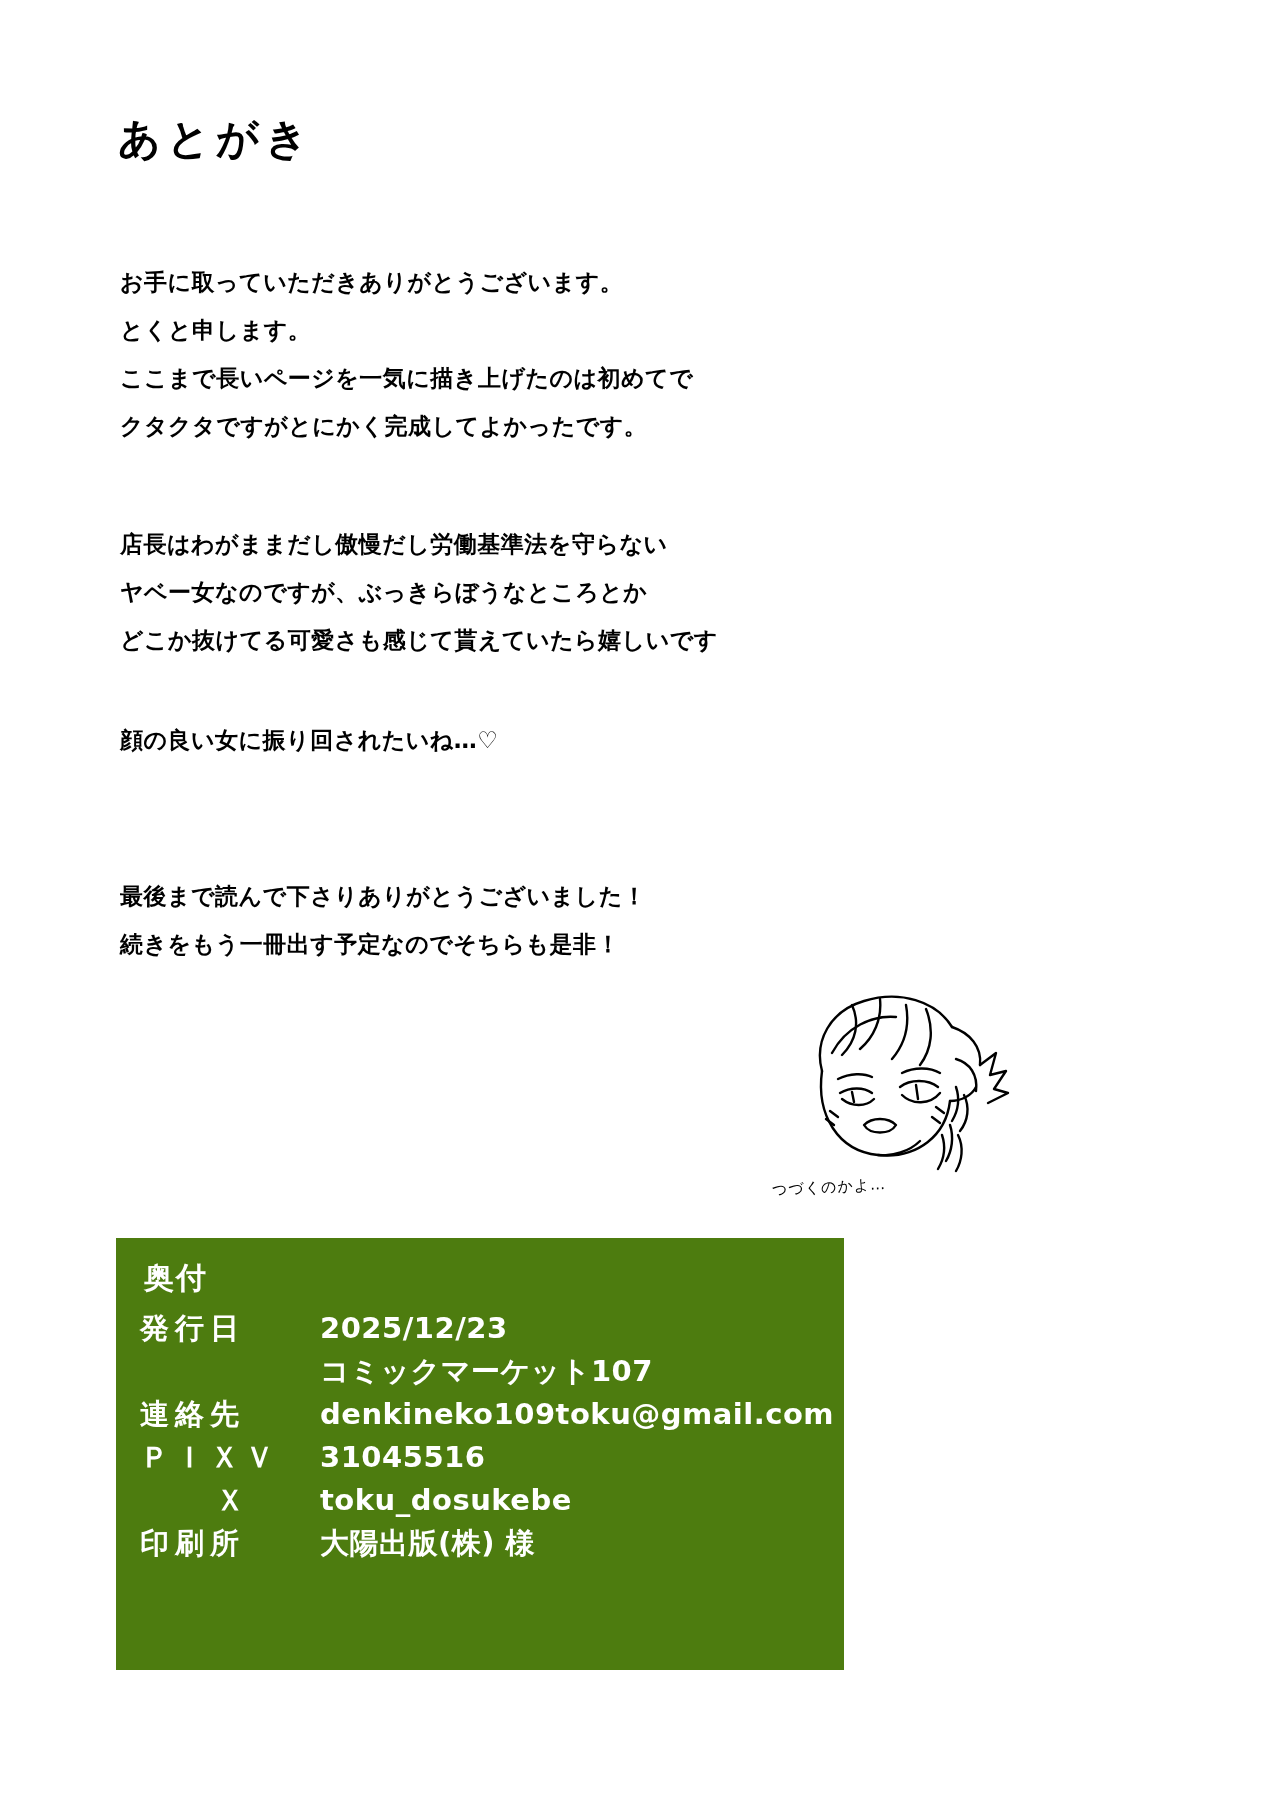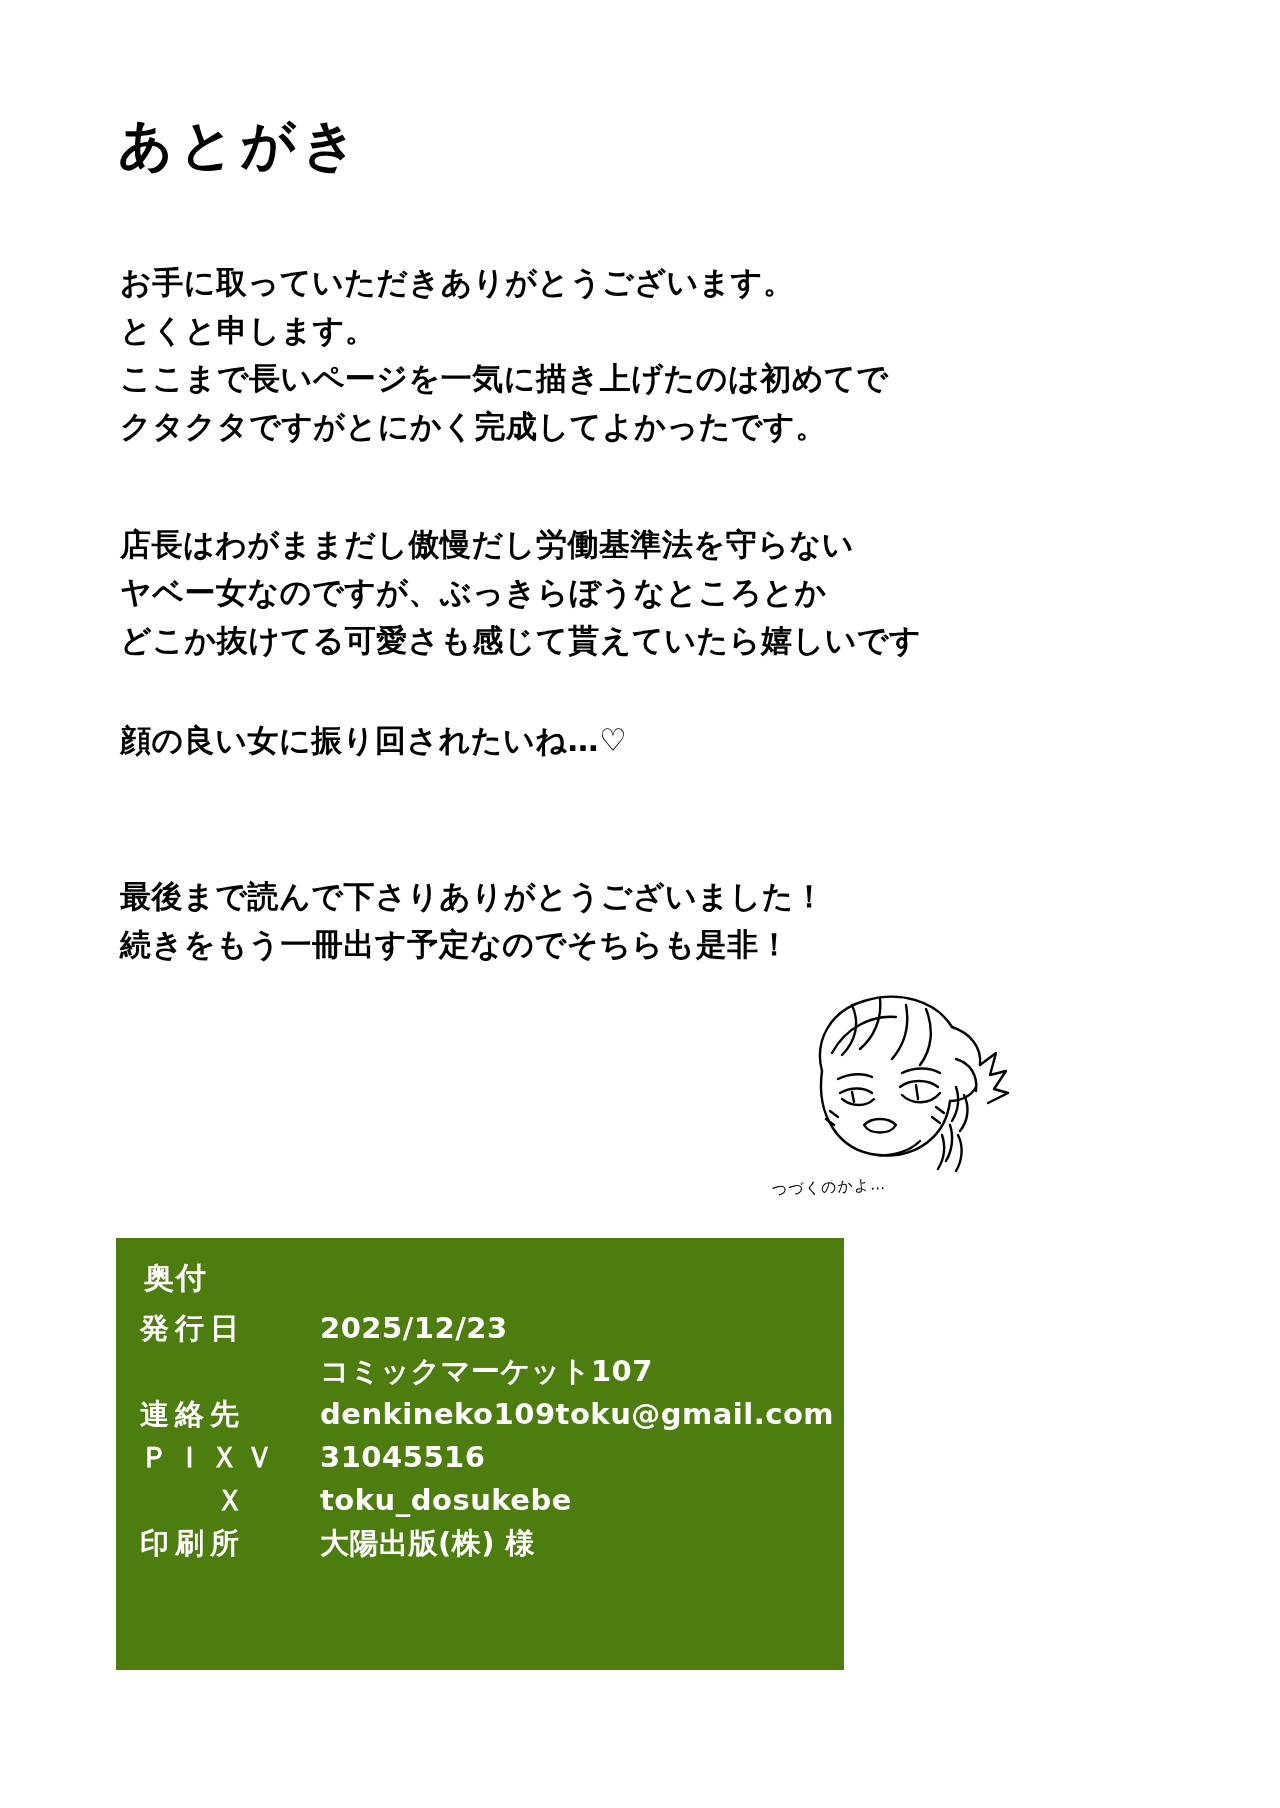--- a/index.html
+++ b/index.html
@@ -19,33 +19,33 @@
   .page {
     position: absolute;
     inset: 0;
   }
 
   
   .afterword-title {
     position: absolute;
     left: 118px;
     top: 118px;
-    font-size: 54px;
+    font-size: 42px;
     font-weight: 700;
     letter-spacing: 6px;
     line-height: 1;
     color: #000;
   }
 
   
   .body-block {
     position: absolute;
     left: 120px;
     width: 1060px;
-    font-size: 31px;
+    font-size: 23px;
     font-weight: 700;
     line-height: 48px;
     letter-spacing: 0.5px;
     color: #000;
     white-space: pre-line;
   }
   #para-1 { top: 258px; }
   #para-2 { top: 520px; }
   #para-3 { top: 716px; }
   #para-4 { top: 872px; }

